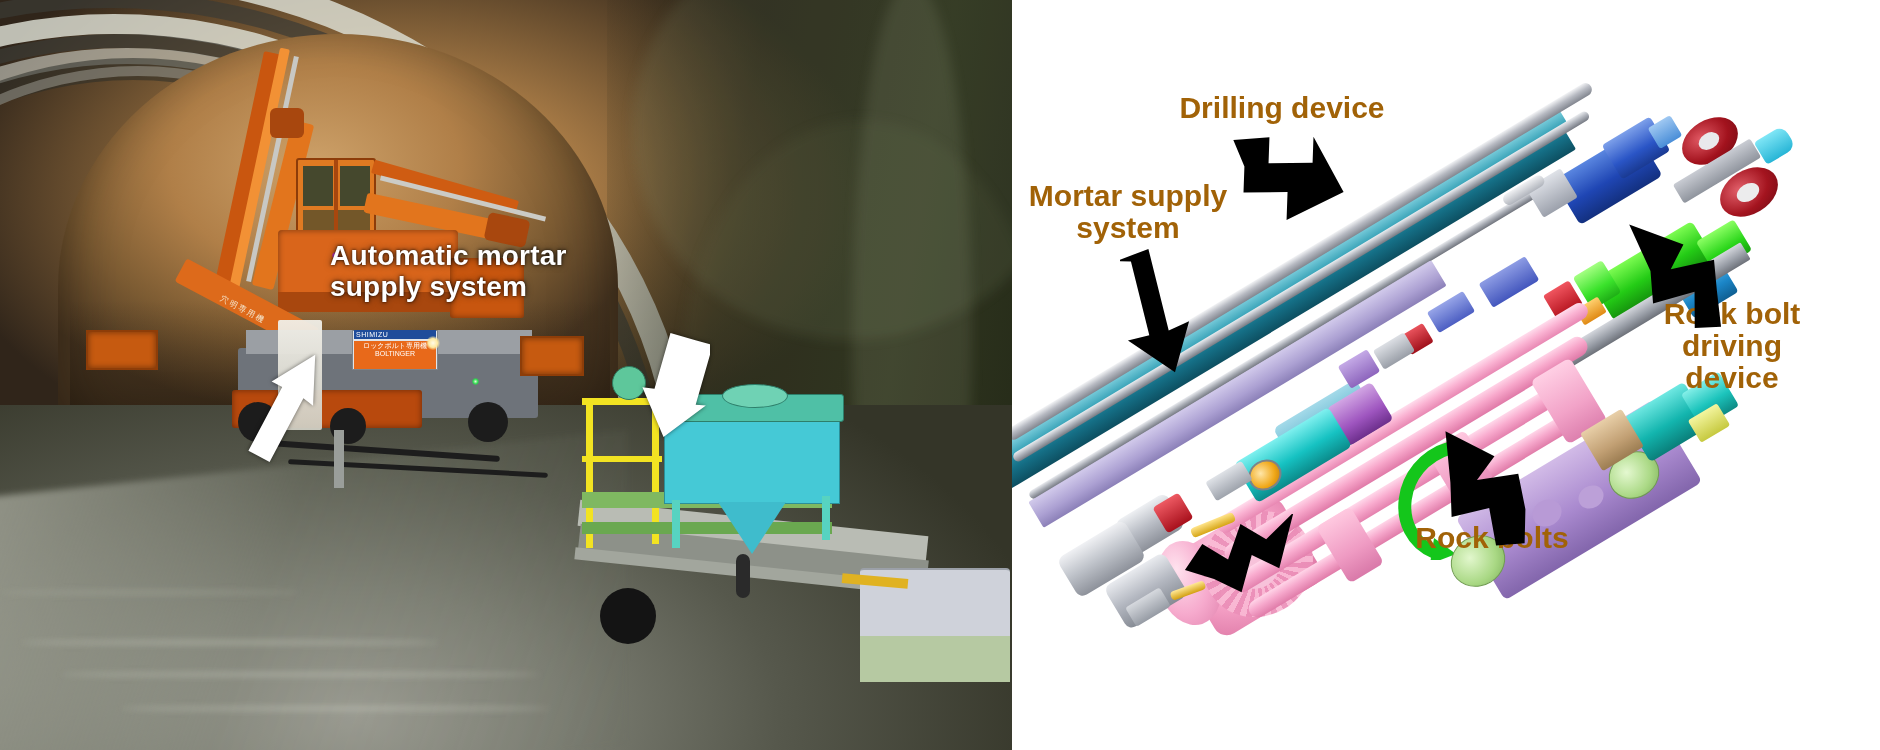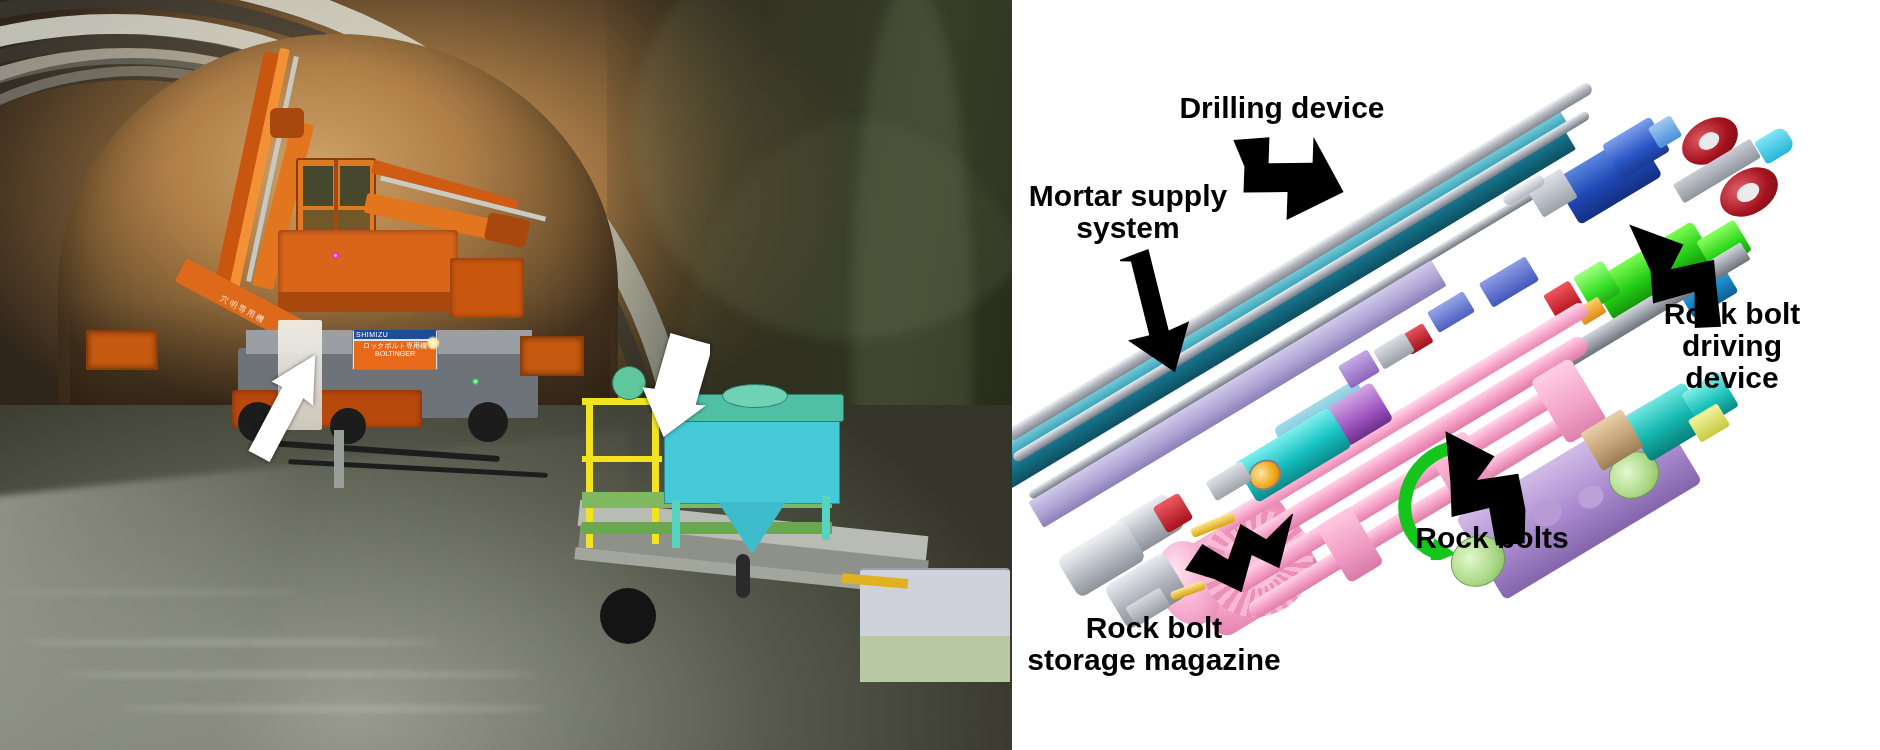--- a/index.html
+++ b/index.html
@@ -135,21 +135,21 @@
 
   
   #cad-panel{
     position:absolute; left:1012px; top:0;
     width:868px; height:750px;
     background:#ffffff;
     overflow:hidden;
   }
   .cad-label{
     position:absolute;
-    color:#000000;
+    color:#a16207;
     font-weight:bold;
     font-size:30px;
     line-height:1.06;
     text-align:center;
     white-space:pre-line;
   }
   .barrow{ position:absolute; }
   .barrow svg{ display:block; }
 
   
@@ -274,20 +274,22 @@
       <div class="hopper-top" style="left:100px; top:34px; width:184px; height:28px; border-radius:3px;"></div>
       <div class="hopper-lid" style="left:162px; top:24px; width:66px; height:24px;"></div>
       <div class="hopper-cone" style="left:158px; top:142px;"></div>
       <div class="frame-c" style="left:112px; top:140px; width:8px; height:48px;"></div>
       <div class="frame-c" style="left:262px; top:136px; width:8px; height:44px;"></div>
       <div class="hose" style="left:176px; top:194px; width:14px; height:44px; border-radius:7px; background:#2a2a2a;"></div>
       <div style="position:absolute; left:52px; top:6px; width:34px; height:34px; border-radius:50%; background:#5ec79b; border:1px solid #2f7c60;"></div>
       <div style="position:absolute; left:282px; top:216px; width:66px; height:10px; background:#e0b221; transform:rotate(5deg);"></div>
     </div>
 
+    <div class="photo-caption" style="left:330px; top:240px; width:330px; text-align:left;">Automatic mortar
+supply system</div>
 
     <div class="warrow" style="left:630px; top:330px; width:80px; height:110px;">
       <svg width="80" height="110" viewBox="0 0 80 110">
         <polygon points="52,6 70,6 70,68 80,66 48,108 14,66 26,64 26,6" fill="#ffffff" transform="rotate(16 44 56)"></polygon>
       </svg>
     </div>
 
 
     <div class="warrow" style="left:240px; top:340px; width:100px; height:130px;">
       <svg width="100" height="130" viewBox="0 0 100 130">
@@ -473,21 +475,19 @@
       </svg>
     </div>
 
     <div class="cad-label" style="left:330px; top:522px; width:300px;">Rock bolts</div>
     <div class="barrow" style="left:424px; top:428px; width:110px; height:120px;">
       <svg width="110" height="120" viewBox="0 0 110 120">
         <polygon points="96,110 68,116 56,80 20,94 14,60 2,10 54,28 40,54 80,42 92,76" fill="#000000" transform="rotate(8 54 60)"></polygon>
       </svg>
     </div>
 
-    <div class="cad-label" style="left:-78px; top:612px; width:440px;">Rock bolt
-storage magazine</div>
     <div class="barrow" style="left:170px; top:514px; width:120px; height:120px;">
       <svg width="120" height="120" viewBox="0 0 120 120">
         <polygon points="2,50 22,26 46,44 62,10 86,28 116,4 96,58 70,42 56,78 30,62" fill="#000000" transform="rotate(-6 60 44)"></polygon>
       </svg>
     </div>
   </div>
 </div>
 
 </body></html>

